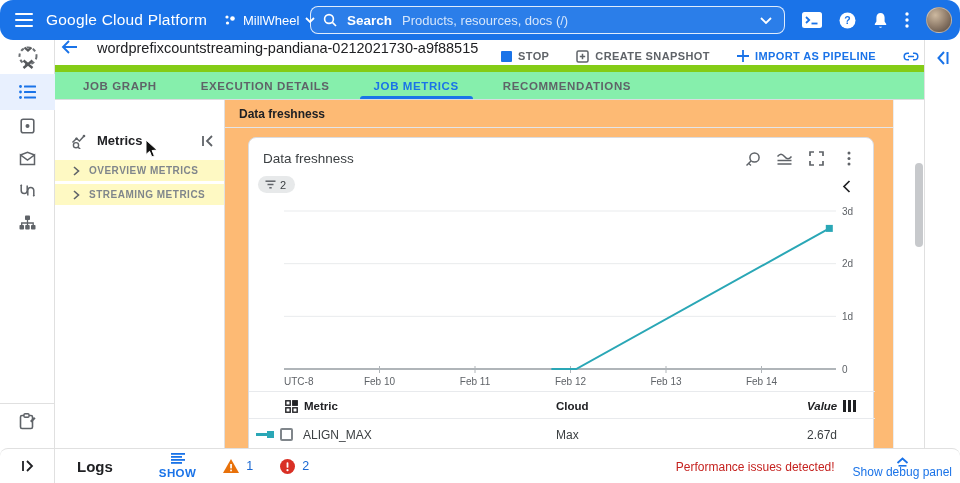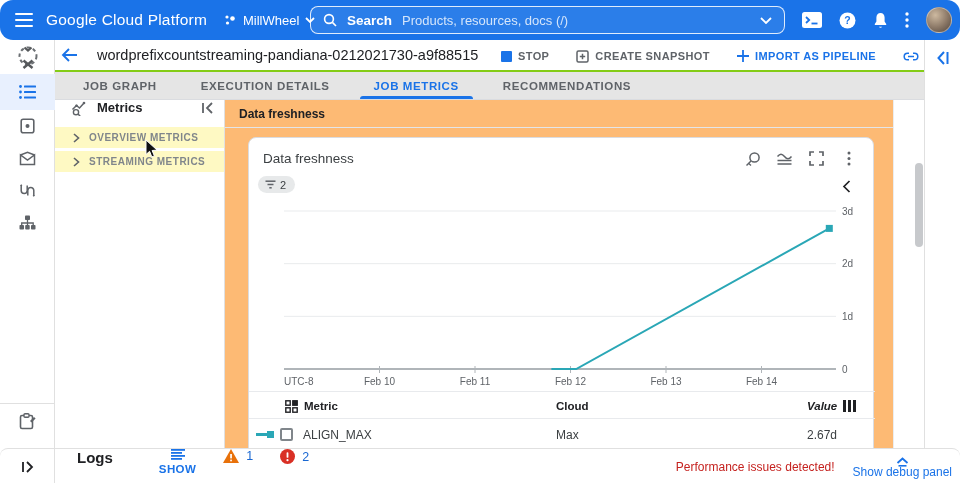--- a/index.html
+++ b/index.html
@@ -19,52 +19,52 @@
                padding:0 12px; gap:10px; background:rgba(255,255,255,.08); }
   .searchbox .s-label { font-size:13.5px; font-weight:bold; }
   .searchbox .s-ph { font-size:13px; color:rgba(255,255,255,.8); }
   .searchbox .s-caret { margin-left:auto; }
   .top-icons { position:absolute; right:8px; top:0; height:40px; display:flex; align-items:center; gap:17px; }
   .avatar { width:26px; height:26px; border-radius:50%;
             background:radial-gradient(circle at 35% 30%, #cdb9a0, #8a7766 55%, #4f443c); border:1px solid rgba(255,255,255,.4);}
 
   
   .actionbar { position:absolute; left:55px; top:40px; width:869px; height:32px; background:#fff;
-               border-bottom:2px solid #84cc16; display:flex; align-items:center; z-index:5;}
+               border-bottom:7px solid #84cc16; display:flex; align-items:flex-start; z-index:5;}
   .back { margin-left:6px; width:30px; text-align:center; cursor:pointer; }
   .job-title { font-size:14.5px; color:#202124; margin-left:6px; white-space:nowrap; }
   .act-group { position:absolute; left:446px; top:0; height:32px; display:flex; align-items:center; gap:27px; }
   .act-btn { display:flex; align-items:center; gap:6px; font-size:11px; font-weight:bold; letter-spacing:.4px;
              cursor:pointer; white-space:nowrap; }
   .act-btn.grey { color:#5f6368; }
   .act-btn.blue { color:var(--accent); }
 
   
-  .tabbar { position:absolute; left:55px; top:72px; width:869px; height:28px; background:#e5e5e5;
+  .tabbar { position:absolute; left:55px; top:72px; width:869px; height:28px; background:#86efac;
             border-bottom:1px solid #dadce0; display:flex; align-items:stretch; padding-left:6px; z-index:4;}
   .tab { display:flex; align-items:center; padding:0 22px; font-size:11.5px; font-weight:bold; letter-spacing:.6px;
          color:#5f6368; cursor:pointer; position:relative; }
   .tab.active { color:var(--accent); }
   .tab.active::after { content:""; position:absolute; left:8px; right:8px; bottom:0; height:3px;
                        background:var(--accent); border-radius:3px 3px 0 0; }
 
   
   .leftcol { position:absolute; left:0; top:40px; width:55px; height:443px; background:#fff;
              border-right:1px solid #e0e0e0; z-index:6; }
   .logo-cell { position:absolute; left:0; top:2px; width:55px; height:30px; display:flex; align-items:center; justify-content:center; }
   .rail-items { position:absolute; left:0; top:34px; width:55px; }
   .rail-item { width:55px; height:32px; display:flex; align-items:center; justify-content:center; cursor:pointer; color:#5f6368; }
   .rail-item.active { background:#e8f0fe; height:36px; color:var(--accent); }
   .rail-sep { position:absolute; left:0; top:363px; width:55px; border-top:1px solid #e0e0e0; }
   .rail-notes { position:absolute; left:0; top:366px; width:55px; height:30px; display:flex; align-items:center; justify-content:center; cursor:pointer; color:#5f6368;}
 
   
   .mpanel { position:absolute; left:55px; top:100px; width:170px; height:348px; background:#fff;
             border-right:1px solid #e0e0e0; z-index:3; }
-  .mpanel-head { height:27px; display:flex; align-items:center; padding:0 10px 12px 16px; gap:9px; }
+  .mpanel-head { height:27px; display:flex; align-items:center; padding:0 10px 12px 16px; gap:9px;margin-top:33px; }
   .mpanel-title { font-size:13px; font-weight:bold; color:#202124; flex:1; }
   .msection { height:21px; background:#fef9c3; margin-bottom:3px; display:flex; align-items:center; padding-left:18px; gap:9px; cursor:pointer;}
   .msection-label { font-size:10px; color:#80868b; letter-spacing:.5px; font-weight:bold; }
 
   
   .content { position:absolute; left:225px; top:100px; width:668px; height:348px; background:#fdba74; overflow:hidden; z-index:2;}
   .crumb { height:28px; border-bottom:1px solid #e3e5e8; display:flex; align-items:center; padding-left:14px;
            font-size:12px; font-weight:bold; color:#202124; }
   .card { position:absolute; left:23px; top:37px; width:626px; height:330px; background:#fff;
           border:1px solid #dadce0; border-radius:8px; }
@@ -85,21 +85,21 @@
   .swatch::after { content:""; position:absolute; right:-2px; top:-2px; width:7px; height:7px; background:var(--teal); }
   .cbox { position:absolute; left:31px; top:9px; width:13px; height:13px; border:2px solid #80868b; border-radius:2px; cursor:pointer;}
 
   .gutter { position:absolute; left:893px; top:100px; width:31px; height:348px; background:#fff; border-left:1px solid #ebedef; z-index:2;}
   .thumb { position:absolute; left:21px; top:63px; width:8px; height:84px; background:#c7c9cc; border-radius:4px; cursor:pointer;}
   .rightstrip { position:absolute; left:924px; top:40px; width:36px; height:408px; background:#fff; border-left:1px solid #e0e0e0; z-index:6;}
   .rs-btn { margin:8px auto 0; width:22px; height:20px; display:flex; align-items:center; justify-content:center; cursor:pointer;}
 
   
   .logsbar { position:absolute; left:0; top:448px; width:960px; height:35px; background:#fff;
-             border-top:1px solid #e0e0e0; display:flex; align-items:flex-start; z-index:20;border-radius:8px; }
+             border-top:1px solid #e0e0e0; display:flex; align-items:center; z-index:20;border-radius:8px; }
   .lb-cell { width:55px; height:35px; border-right:1px solid #e0e0e0; display:flex; align-items:center; justify-content:center; cursor:pointer;}
   .lb-title { font-size:15px; font-weight:bold; color:#202124; margin-left:22px; }
   .lb-show { display:flex; align-items:center; gap:3px; color:var(--accent); font-size:11.5px; font-weight:bold;
              letter-spacing:.4px; margin-left:46px; cursor:pointer;flex-direction:column; }
   .lb-count { display:flex; align-items:center; gap:7px; margin-left:27px; font-size:12.5px; color:#1967d2; cursor:pointer;}
   .lb-right { position:absolute; right:0; top:0; height:35px; display:flex; align-items:center; }
   .perf { font-size:12px; color:#c5221f; margin-right:18px; }
   .debug { display:flex; flex-direction:column; align-items:center; color:var(--accent); font-size:12px;
            cursor:pointer; margin-right:8px; line-height:10px; }
 

